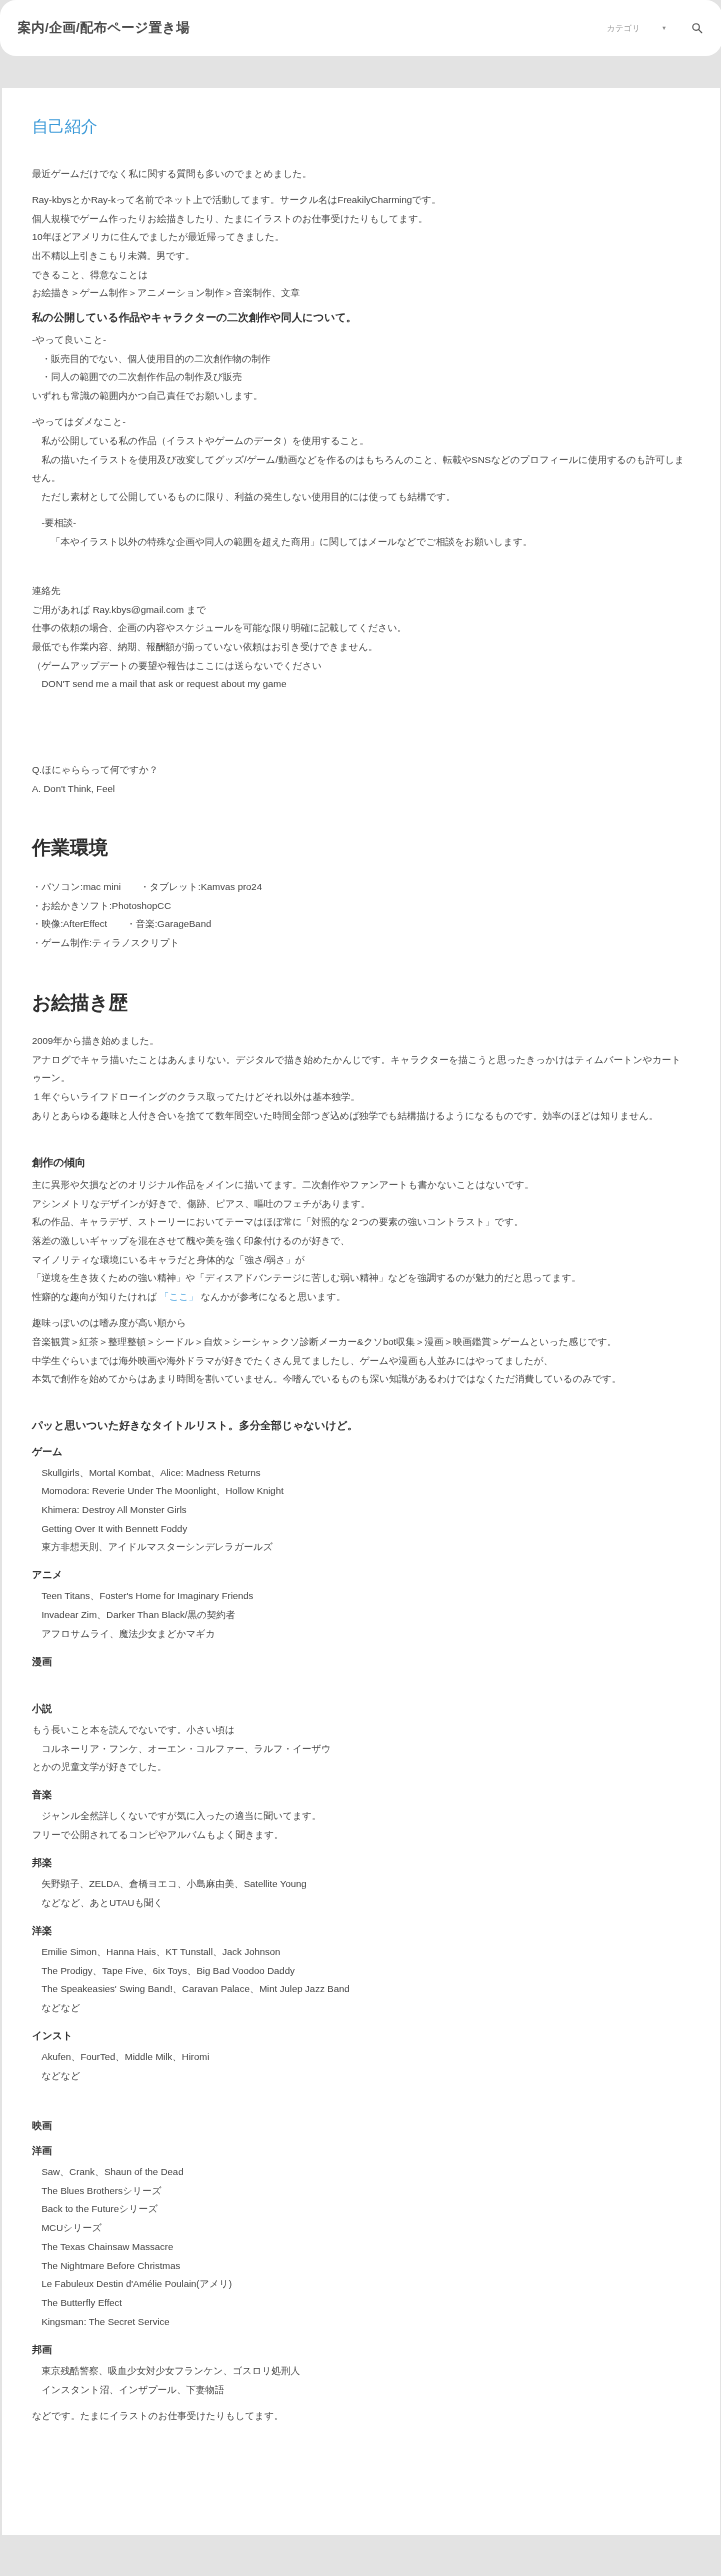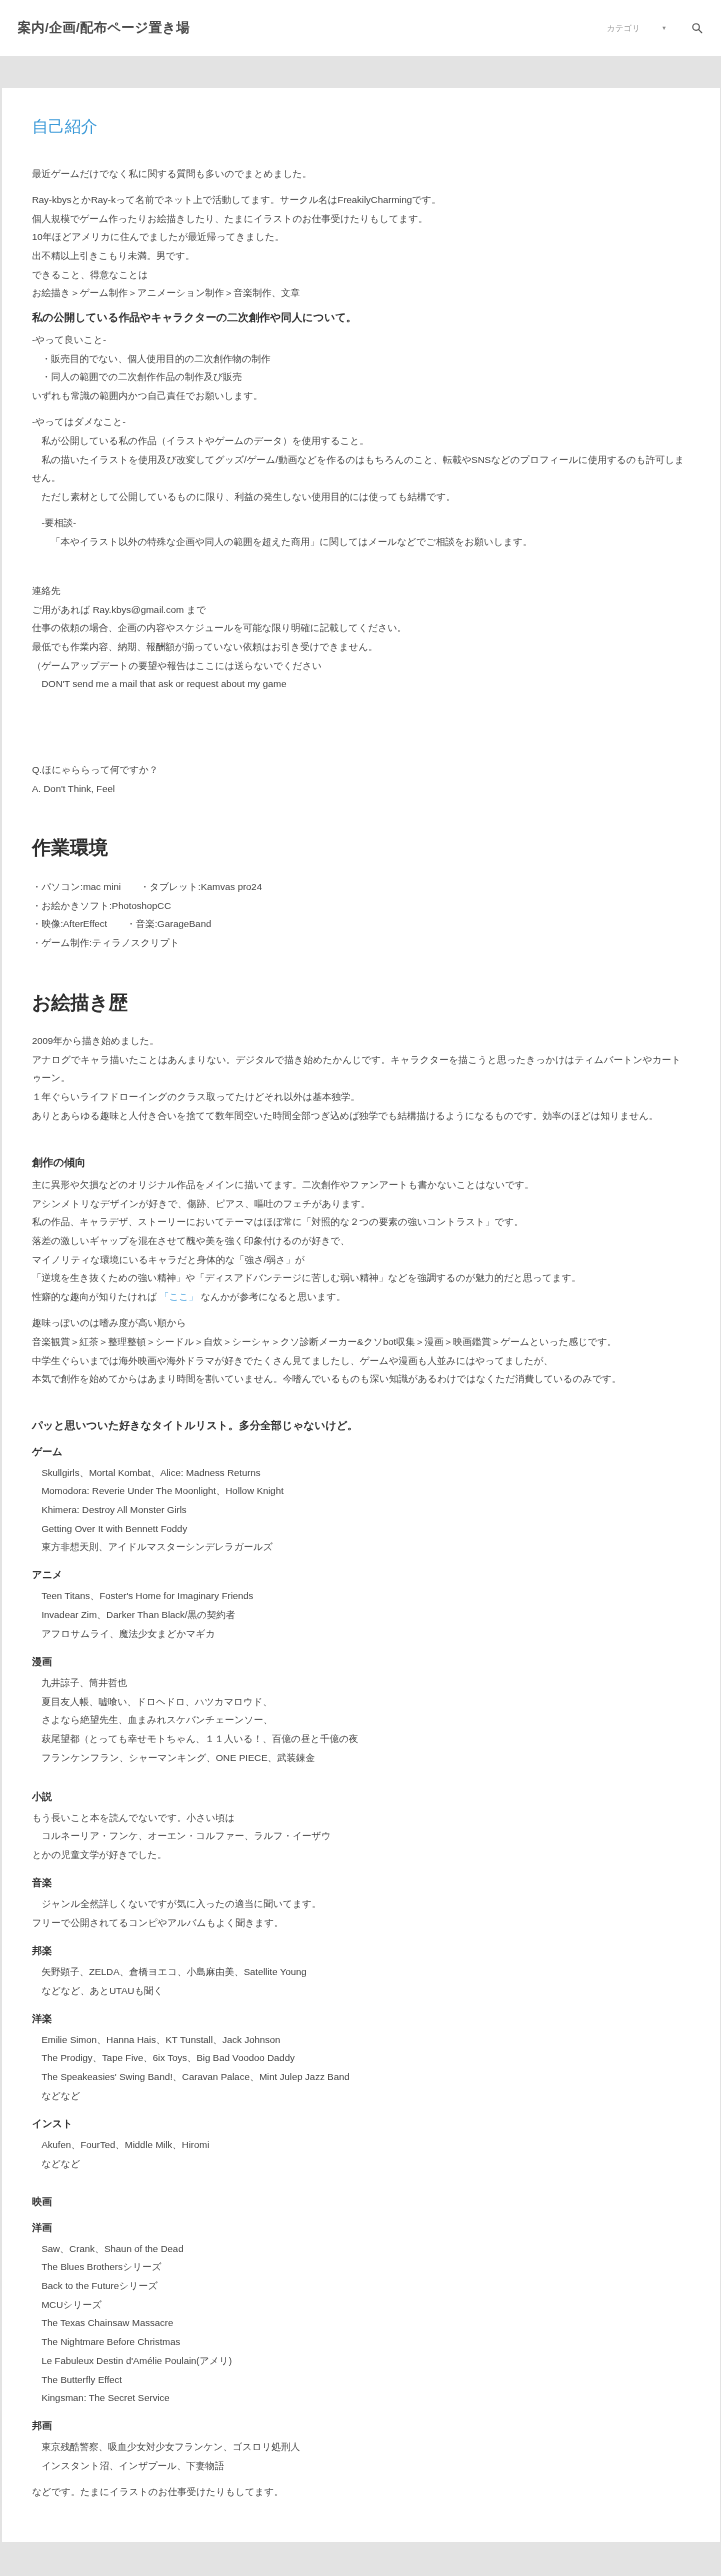--- a/index.html
+++ b/index.html
@@ -11,20 +11,21 @@
     width: 722px;
   }
   
   .topbar {
     background: #ffffff;
     height: 56px;
     display: flex;
     align-items: center;
     justify-content: space-between;
     padding: 0 19px 0 17.7px;
+    border-radius: 16px;
   }
   .topbar-title {
     font-size: 13.3px;
     font-weight: 700;
     color: #4a4a4a;
     letter-spacing: 0.3px;
     cursor: pointer;
   }
   .topbar-right { display: flex; align-items: center; gap: 24px; }
   .cat {
@@ -67,21 +68,21 @@
     font-weight: 700;
     color: #333333;
     margin: 11.4px 0 5px;
   }
   h2.big {
     font-size: 19px;
     font-weight: 700;
     color: #2f2f2f;
     margin: 37px 0 16.4px;
   }
-  .mt-md { margin-top: 22px; }
+  .mt-md { margin-top: 33px; }
   .mt-lg { margin-top: 30px; }
   .mt-xl { margin-top: 67px; }
   .link { color: #4da5e0; text-decoration: none; cursor: pointer; }
   .no-gap { margin-bottom: 0; }
 </style>
 </head>
 <body>
 
 <header class="topbar">
   <div class="topbar-title">案内/企画/配布ページ置き場</div>
@@ -168,25 +169,20 @@
 　Khimera: Destroy All Monster Girls
 　Getting Over It with Bennett Foddy
 　東方非想天則、アイドルマスターシンデレラガールズ</p>
 
     <div class="h-sub">アニメ</div>
     <p class="para">　Teen Titans、Foster's Home for Imaginary Friends
 　Invadear Zim、Darker Than Black/黒の契約者
 　アフロサムライ、魔法少女まどかマギカ</p>
 
     <div class="h-sub">漫画</div>
-    <p class="para">　九井諒子、筒井哲也
-　夏目友人帳、嘘喰い、ドロヘドロ、ハツカマロウド、
-　さよなら絶望先生、血まみれスケバンチェーンソー、
-　萩尾望都（とっても幸せモトちゃん、１１人いる！、百億の昼と千億の夜
-　フランケンフラン、シャーマンキング、ONE PIECE、武装錬金</p>
 
     <div class="h-sub mt-md">小説</div>
     <p class="para">もう長いこと本を読んでないです。小さい頃は
 　コルネーリア・フンケ、オーエン・コルファー、ラルフ・イーザウ
 とかの児童文学が好きでした。</p>
 
     <div class="h-sub">音楽</div>
     <p class="para">　ジャンル全然詳しくないですが気に入ったの適当に聞いてます。
 フリーで公開されてるコンピやアルバムもよく聞きます。</p>
 

